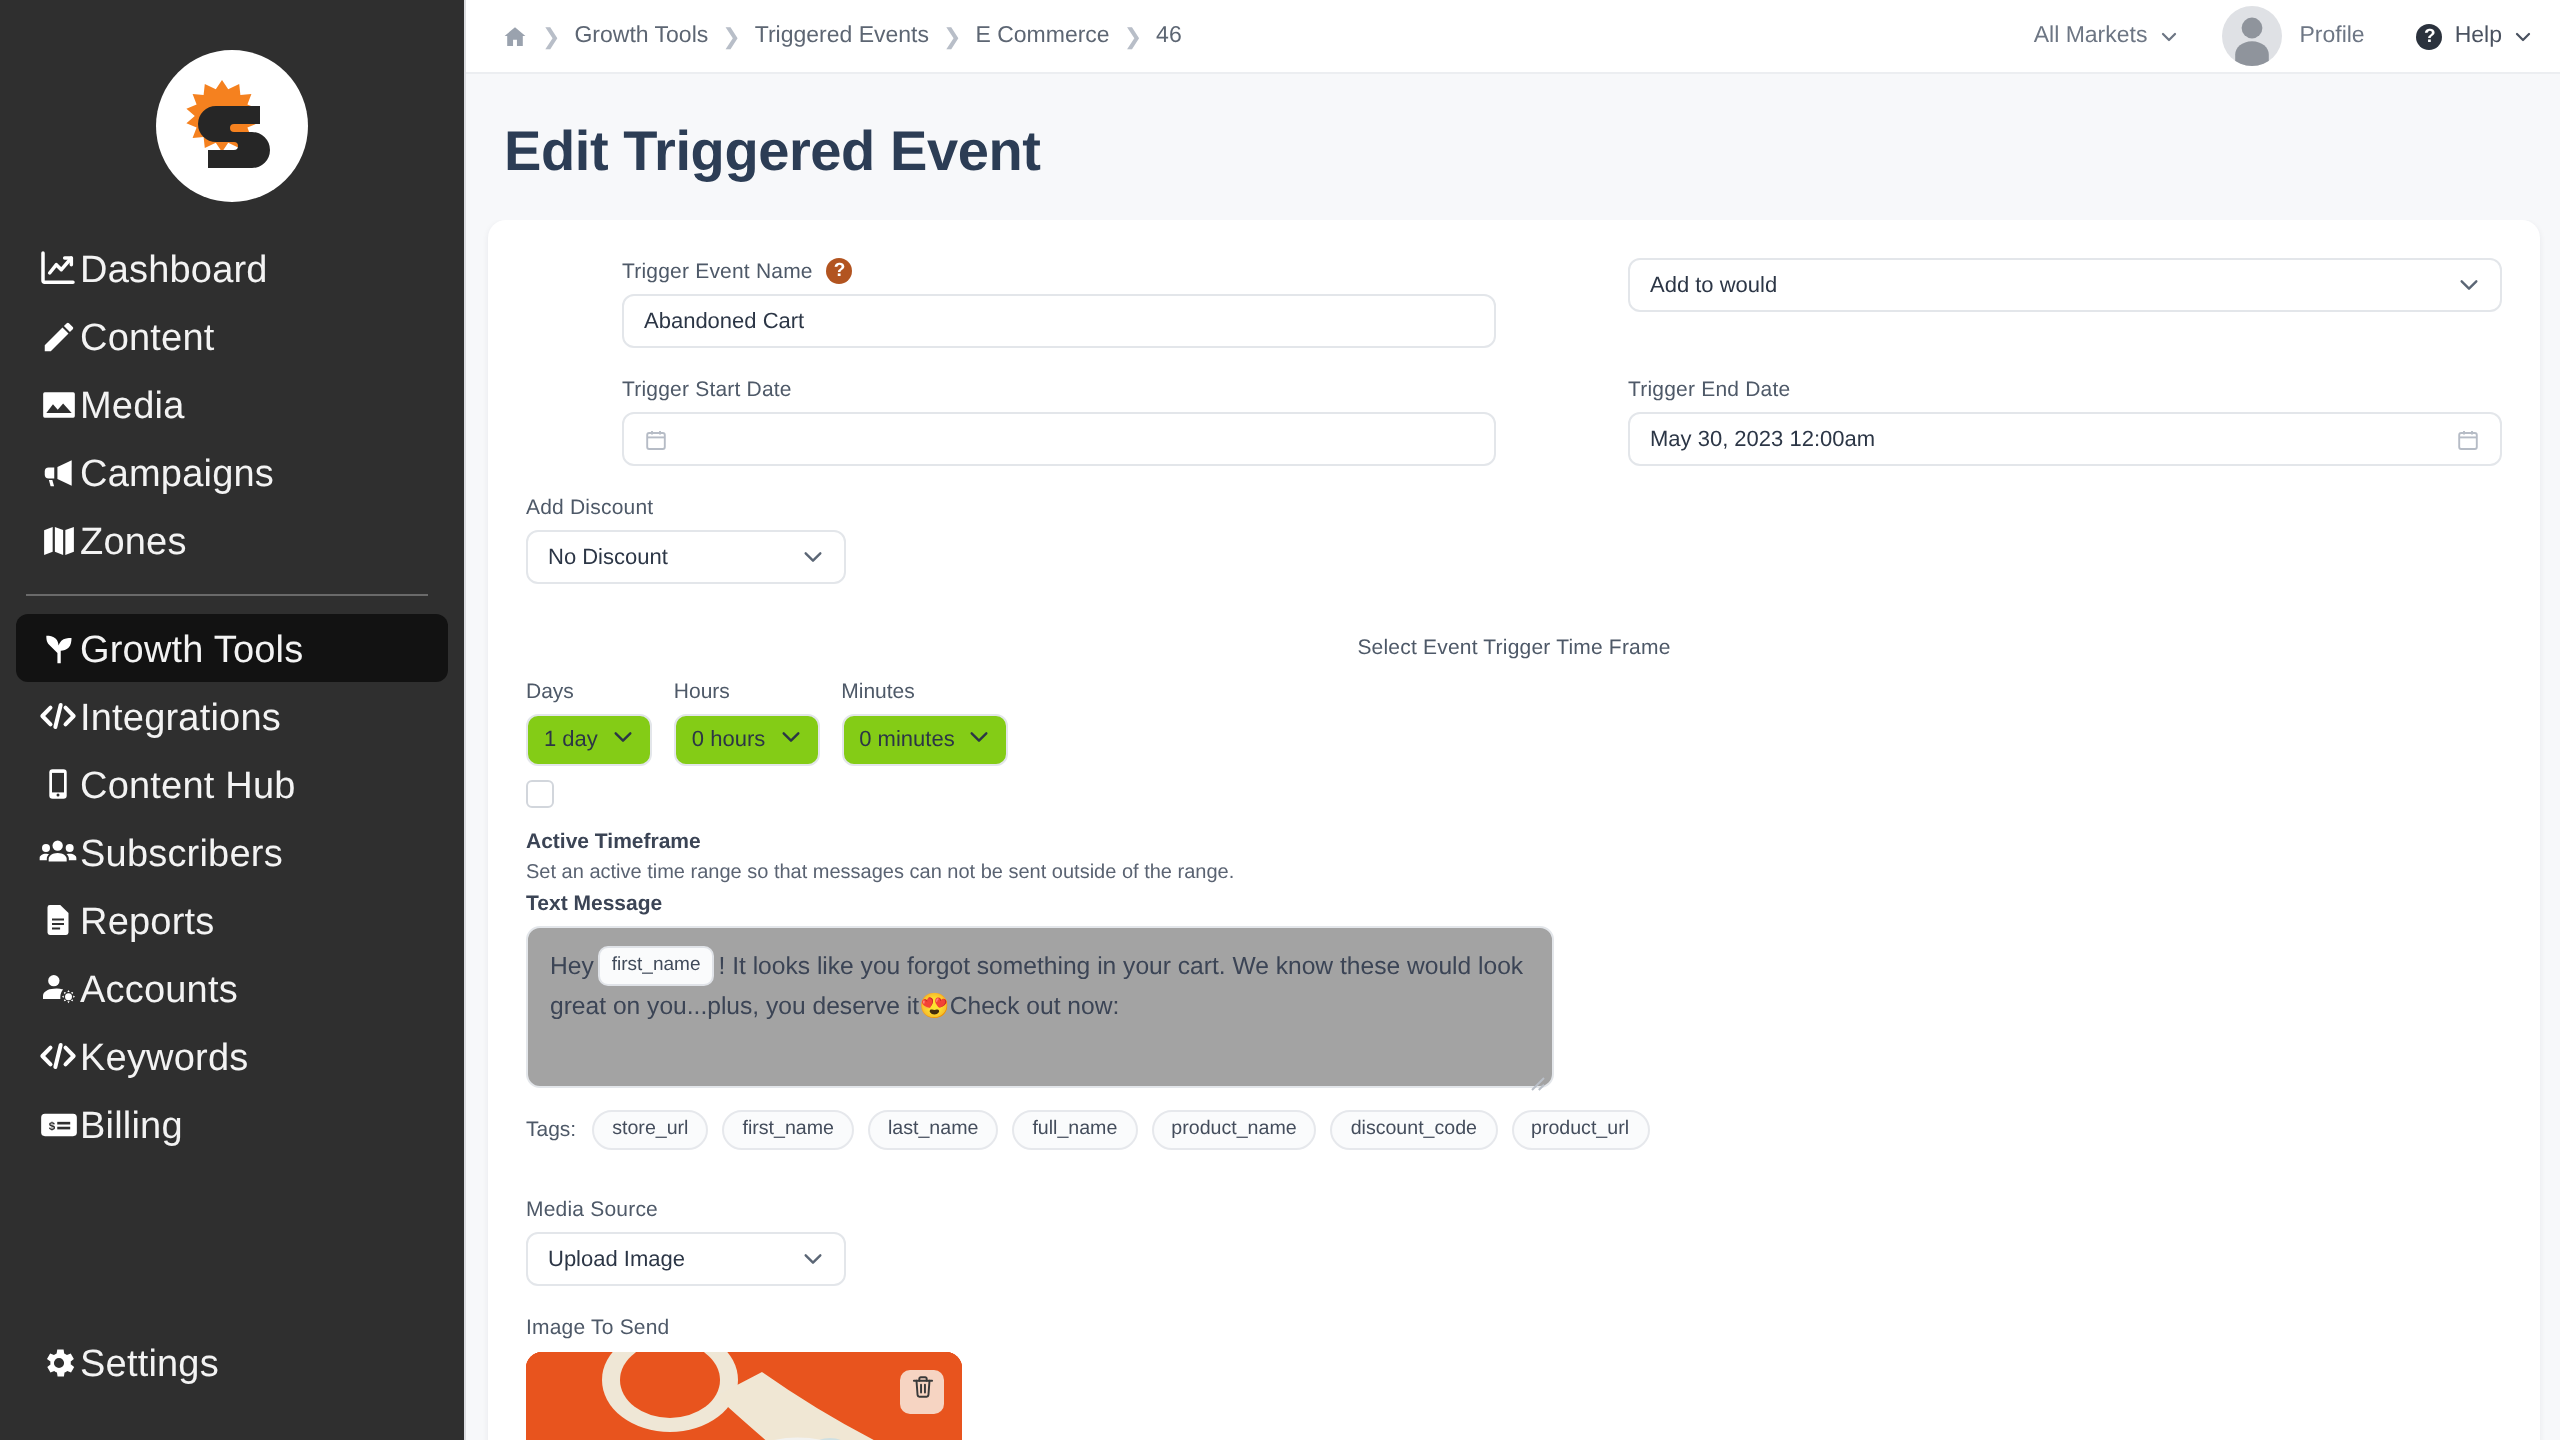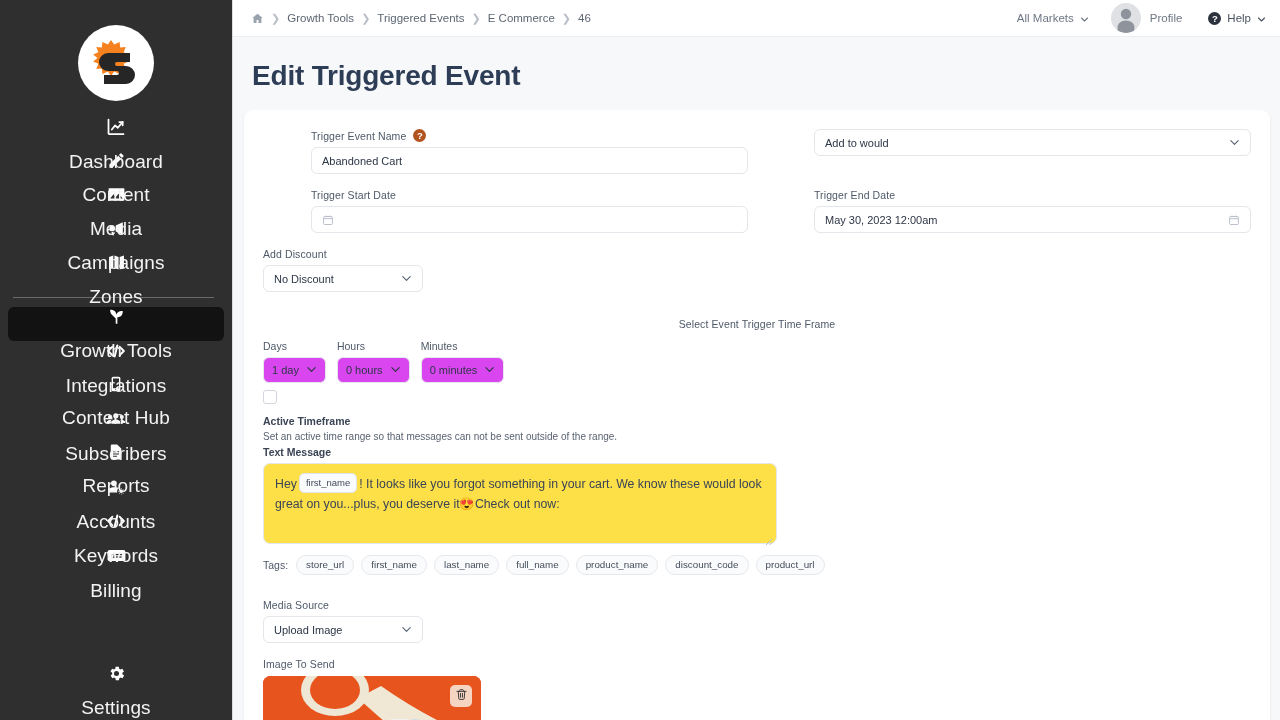--- a/index.html
+++ b/index.html
@@ -24,31 +24,29 @@
     width: 76px; height: 76px; border-radius: 50%;
     background: #ffffff;
     display: flex; align-items: center; justify-content: center;
     position: relative;
   }
   .logo svg { display: block; }
 
   .nav { display: flex; flex-direction: column; }
   .nav-item {
     display: flex; align-items: center;
-    gap: 14px;
     height: 34px;
     margin: 0 8px;
     padding: 0 10px;
     border-radius: 6px;
     color: #f3f3f3;
     font-size: 19px;
     letter-spacing: .1px;
     cursor: pointer;
     white-space: nowrap;
-    flex-direction: column;
   }
   .nav-item.active { background: #121212; }
   .nav-icon {
     width: 22px; height: 22px; min-width: 22px;
     display: flex; align-items: center; justify-content: center;
     color: #ffffff;
   }
   .nav-icon svg { display: block; }
   .nav-label { line-height: 1; position: relative; top: 1px; }
   .nav-divider {
@@ -148,38 +146,38 @@
   .ctrl .calicon { color: #b6bcc6; display: flex; align-items: center; }
 
   .w-small { width: 160px; }
 
   .timeframe-head { font-size: 10.5px; color: #4e5968; margin-bottom: 10px; letter-spacing: .1px; text-align: center; }
   .tf-row { display: flex; gap: 11px; }
   .tf-col { display: flex; flex-direction: column; }
   .tf-head { font-size: 10.5px; color: #4e5968; margin-bottom: 5px; }
   .tf-ctrl {
     height: 26px; border: 1px solid #e3e6ea; border-radius: 6px;
-    background: #d946ef; display: flex; align-items: center; gap: 7px;
+    background: #84cc16; display: flex; align-items: center; gap: 7px;
     padding: 0 8px; font-size: 11px; color: #2c3646; cursor: pointer;
     white-space: nowrap;
   }
 
   .check-row { display: flex; align-items: flex-start; gap: 11px; margin-top: 6px; flex-direction: column; }
   .checkbox {
     width: 14px; height: 14px; min-width: 14px;
     border: 1px solid #d2d6dc; border-radius: 3px; background: #fff;
     margin-top: 1px; cursor: pointer;
   }
   .check-title { font-size: 10.5px; color: #3b4455; font-weight: bold; }
   .check-desc { font-size: 10px; color: #5a6372; margin-top: 4px; }
 
   .ta-label { font-size: 10.5px; color: #3b4455; font-weight: bold; margin: 2px 0 5px 0; }
   .textarea {
     width: 514px; height: 81px;
-    border: 1px solid #e3e6ea; border-radius: 7px; background: #fde047;
+    border: 1px solid #e3e6ea; border-radius: 7px; background: #a3a3a3;
     padding: 9px 11px;
     font-size: 12.3px; color: #3b4455; line-height: 1.62;
     position: relative;
   }
   .chip-inline {
     display: inline-block;
     border: 1px solid #e0e3e8; border-radius: 5px;
     background: #fafbfc;
     font-size: 9.5px; color: #414b5b;
     padding: 1px 6px 2px 6px;

